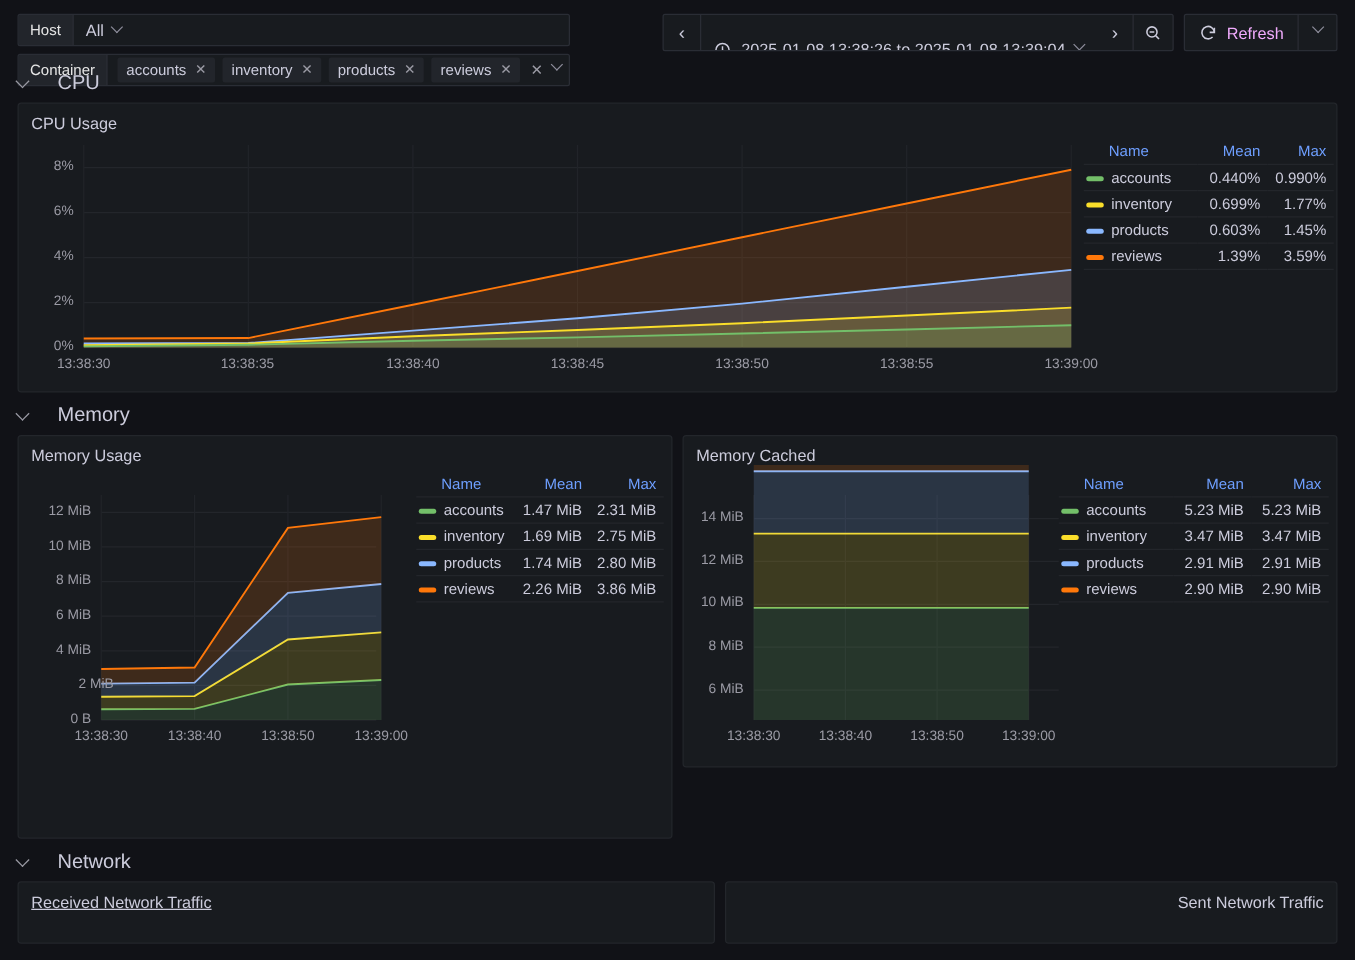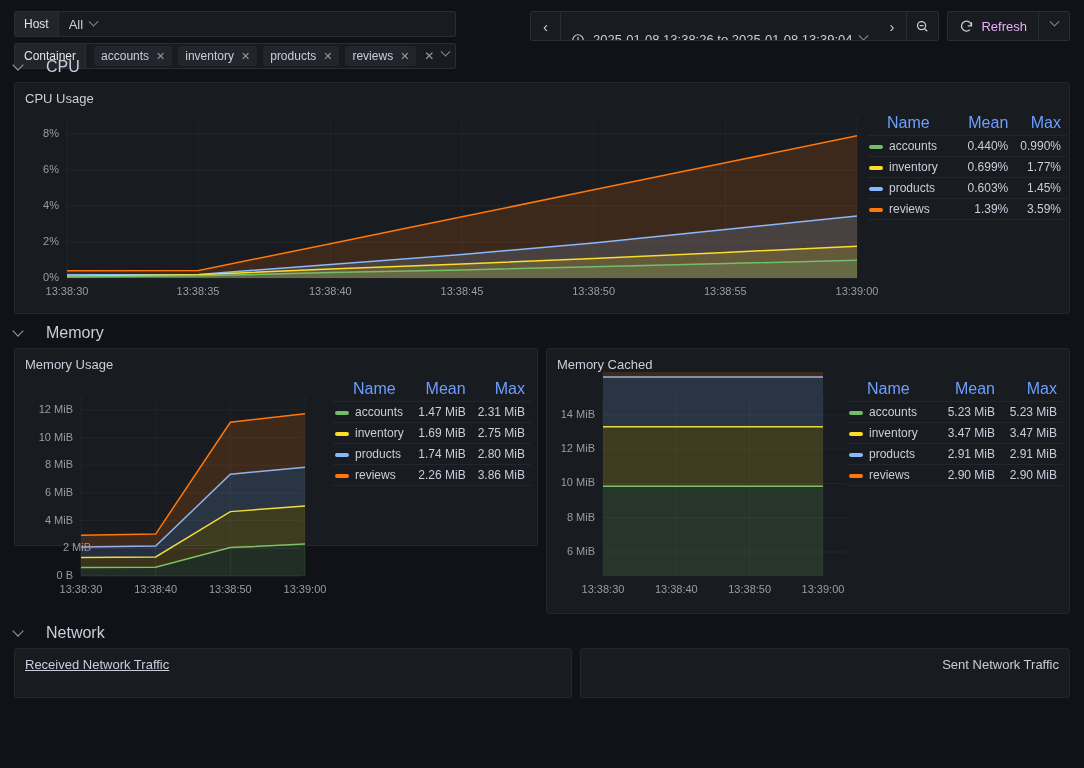--- a/index.html
+++ b/index.html
@@ -142,21 +142,21 @@
     white-space: nowrap;
   }
   .ylab { text-align: right; }
   .xlab { text-align: center; }
 
   
   .legend { position: absolute; }
   .legend table { border-collapse: collapse; width: 100%; }
   .legend th {
     color: #6e9fff;
-    font-size: 16px; font-weight: 500;
+    font-size: 12px; font-weight: 500;
     text-align: right;
     padding: 3px 6px;
     border-bottom: 1px solid #23262b;
   }
   .legend th.name-col { text-align: left; padding-left: 20px; }
   .legend td {
     font-size: 12px;
     color: #ccccdc;
     text-align: right;
     padding: 3px 6px;
@@ -332,21 +332,21 @@
       </div>
   </div>
 </div>
 
 <div class="section-row">
   <span class="caret"></span>
   <span class="section-title">Memory</span>
 </div>
 
 <div class="panel-row">
-  <div class="panel" style="width:524px;height:198px;">
+  <div class="panel" style="width:524px;height:323px;">
     <div class="panel-title">Memory Usage</div>
     <div class="plot-area" id="mem-plot" style="height:234px;">
         <svg width="522" height="234">
           <line x1="66" x2="286" y1="204" y2="204" stroke="#23262b" stroke-width="1"></line>
           <line x1="66" x2="286" y1="176.30769230769232" y2="176.30769230769232" stroke="#23262b" stroke-width="1"></line>
           <line x1="66" x2="286" y1="148.6153846153846" y2="148.6153846153846" stroke="#23262b" stroke-width="1"></line>
           <line x1="66" x2="286" y1="120.92307692307692" y2="120.92307692307692" stroke="#23262b" stroke-width="1"></line>
           <line x1="66" x2="286" y1="93.23076923076923" y2="93.23076923076923" stroke="#23262b" stroke-width="1"></line>
           <line x1="66" x2="286" y1="65.53846153846152" y2="65.53846153846152" stroke="#23262b" stroke-width="1"></line>
           <line x1="66" x2="286" y1="37.84615384615384" y2="37.84615384615384" stroke="#23262b" stroke-width="1"></line>

